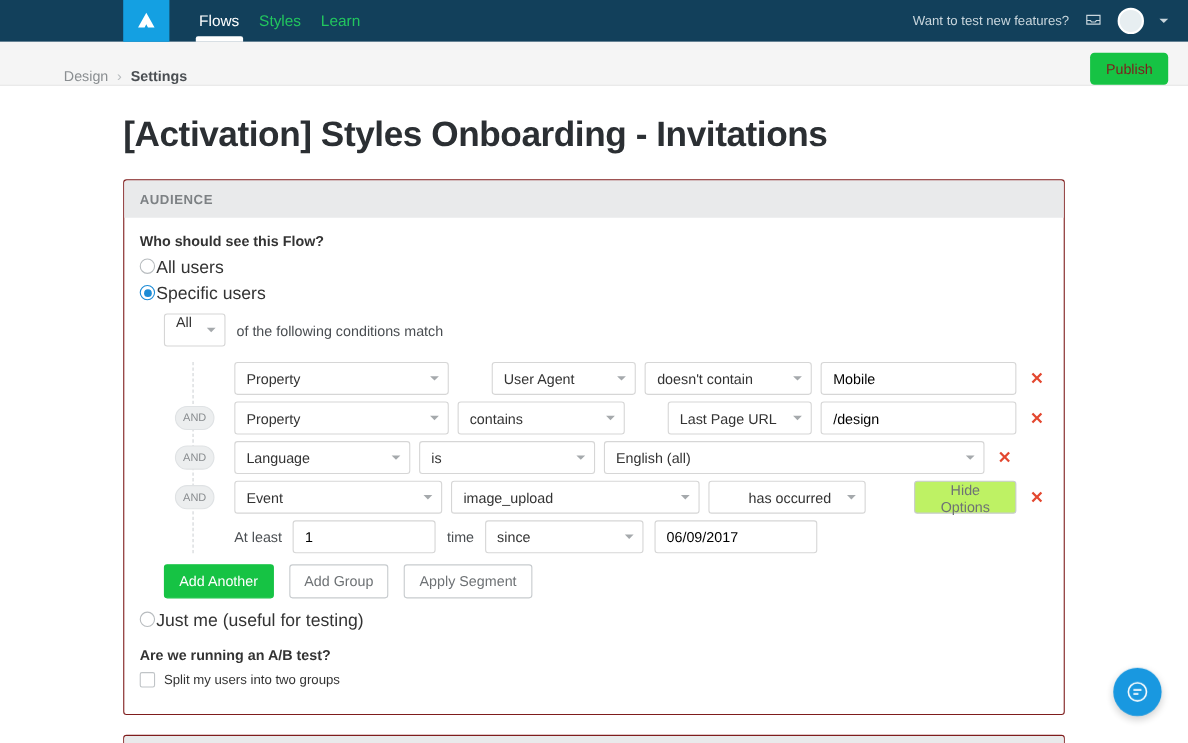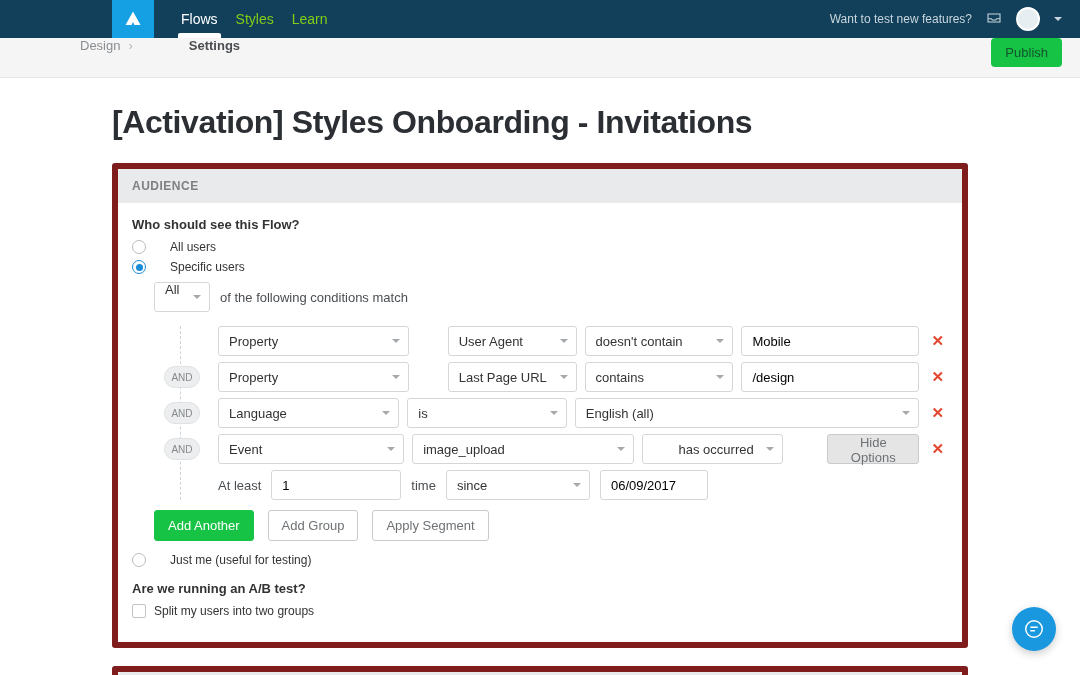--- a/index.html
+++ b/index.html
@@ -1,73 +1,73 @@
 <!DOCTYPE html>
 <html><head>
 <meta charset="utf-8">
 <style>
 * { box-sizing: border-box; margin: 0; padding: 0; }
 body { font-family: -apple-system, BlinkMacSystemFont, "Segoe UI", Helvetica, Arial, sans-serif; font-size: 14px; color: #333; background: #fff; }
 .topnav { background: #12405b; height: 38px; display: flex; align-items: center; padding: 0; }
 .logo { width: 42px; height: 38px; background: #14a0e2; display: flex; align-items: center; justify-content: center; margin-left: 112px; }
 .logo svg { width: 18px; height: 18px; fill: #fff; }
 .nav-tabs { display: flex; align-items: stretch; height: 38px; margin-left: 18px; }
-.nav-tab { display: flex; align-items: center; padding: 0 9px; color: #84cc16; font-size: 14px; cursor: pointer; position: relative; }
+.nav-tab { display: flex; align-items: center; padding: 0 9px; color: #22c55e; font-size: 14px; cursor: pointer; position: relative; }
 .nav-tab.active { color: #fff; }
 .nav-tab.active::after { content: ""; position: absolute; bottom: 0; left: 6px; right: 6px; height: 5px; background: #fff; border-radius: 2px 2px 0 0; }
 .nav-right { margin-left: auto; display: flex; align-items: center; padding-right: 18px; gap: 14px; color: #c9d6dd; font-size: 12px; }
 .avatar { width: 24px; height: 24px; border-radius: 50%; background: #e7eef1; border: 2px solid #fff; display: inline-block; }
 .caret { width: 0; height: 0; border-left: 4px solid transparent; border-right: 4px solid transparent; border-top: 4px solid #c9d6dd; }
 .inbox-icon svg { width: 16px; height: 16px; fill: #c9d6dd; }
 
-.subbar { background: #f5f5f5; border-bottom: 1px solid #e6e6e6; height: 40px; display: flex; align-items: flex-start; padding: 0 18px 0 80px; }
+.subbar { background: #f5f5f5; border-bottom: 1px solid #e6e6e6; height: 40px; display: flex; align-items: flex-end; padding: 0 18px 0 58px; }
 .breadcrumb { display: flex; align-items: center; gap: 8px; font-size: 13px; color: #8a8e91; }
 .breadcrumb .chev { color: #b7bbbe; }
-.breadcrumb .current { color: #4a4e52; font-weight: 600; margin-left: 48px; }
-.publish-btn { margin-left: auto; background: #16c344; color: #14532d; border: none; border-radius: 4px; padding: 7px 14px; font-size: 13px; font-weight: 500; cursor: pointer; }
+.breadcrumb .current { color: #4a4e52; font-weight: 600; }
+.publish-btn { margin-left: auto; background: #16c344; color: #7f1d1d; border: none; border-radius: 4px; padding: 7px 14px; font-size: 13px; font-weight: 500; cursor: pointer; }
 
 .page { padding: 0 112px 40px; }
 .page-title { font-size: 32px; font-weight: 700; color: #2b2f33; margin: 26px 0 22px; letter-spacing: -0.4px; }
 
-.panel { border: 6px solid #7f1d1d; border-radius: 3px; margin-bottom: 18px; }
+.panel { border: 1px solid #7f1d1d; border-radius: 3px; margin-bottom: 18px; }
 .panel-header { background: #e9eaeb; padding: 10px 14px; font-size: 12px; font-weight: 700; color: #7d8184; letter-spacing: 0.5px; border-radius: 3px 3px 0 0; }
 .panel-body { padding: 14px 14px 18px; }
 
 .q-label { font-weight: 700; font-size: 13px; margin-bottom: 8px; }
-.radio-row { display: flex; gap: 24px; margin: 6px 0; font-size: 12px; }
+.radio-row { display: flex; gap: 1px; margin: 6px 0; font-size: 16px; }
 .radio { appearance: none; width: 14px; height: 14px; border: 1.5px solid #b8bcbf; border-radius: 50%; position: relative; cursor: pointer; }
 .radio.checked { border-color: #1b8bd6; }
 .radio.checked::after { content: ""; position: absolute; inset: 2.5px; background: #1b8bd6; border-radius: 50%; }
 
 .indent { padding-left: 22px; }
 .inline-row { display: flex; align-items: center; gap: 10px; margin: 8px 0 14px; }
 .select { border: 1px solid #d6d6d6; border-radius: 3px; background: #fff; height: 30px; display: flex; align-items: center; padding: 0 24px 16px 10px; font-size: 13px; position: relative; cursor: pointer; min-width: 50px; }
 .select::after { content: ""; position: absolute; right: 8px; top: 50%; transform: translateY(-50%); width: 0; height: 0; border-left: 4px solid transparent; border-right: 4px solid transparent; border-top: 4.5px solid #a5a9ac; }
 .inline-text { font-size: 13px; color: #4a4e52; }
 
 .conditions { position: relative; padding-left: 64px; }
 .cond-line { position: absolute; left: 26px; top: 0; bottom: 0; border-left: 1px dashed #cfd3d6; }
 .cond-row { display: flex; align-items: center; gap: 8px; margin: 6px 0; position: relative; }
 .and-badge { position: absolute; left: -54px; width: 36px; height: 22px; background: #eceeef; border: 1px solid #dfe2e4; border-radius: 11px; font-size: 10px; color: #868a8d; display: flex; align-items: center; justify-content: center; font-weight: 500; }
 .sel { border: 1px solid #d6d6d6; border-radius: 3px; background: #fff; height: 30px; display: flex; align-items: center; padding: 0 26px 0 10px; font-size: 13px; position: relative; cursor: pointer; }
 .sel::after { content: ""; position: absolute; right: 8px; top: 50%; transform: translateY(-50%); width: 0; height: 0; border-left: 4px solid transparent; border-right: 4px solid transparent; border-top: 4.5px solid #a5a9ac; }
 .txtin { border: 1px solid #d6d6d6; border-radius: 3px; background: #fff; height: 30px; padding: 0 10px; font-size: 13px; }
 .remove-x { color: #e3472f; font-weight: 700; font-size: 15px; cursor: pointer; padding: 0 4px; }
-.hide-opts { border: 1px solid #c7cbce; border-radius: 3px; background: #e5e5e5; height: 30px; padding: 0 12px; font-size: 13px; color: #6e7275; cursor: pointer; margin-left: 36px; }
+.hide-opts { border: 1px solid #c7cbce; border-radius: 3px; background: #bef264; height: 30px; padding: 0 12px; font-size: 13px; color: #6e7275; cursor: pointer; margin-left: 36px; }
 
 .w-type { width: 206px; }
 .w-field { width: 138px; margin-left: 31px; }
 .w-field-wide { width: 246px; }
 .w-op { width: 160px; }
 .w-op-sm { width: 152px; padding-left: 36px; }
 .w-val { width: 178px; }
 .w-val-wide { width: 346px; }
-.w-lang { width: 182px; }
+.w-lang { width: 160px; }
 .w-num { width: 130px; }
-.w-date { width: 108px; }
+.w-date { width: 148px; }
 
 .details-row { display: flex; align-items: center; gap: 10px; margin: 6px 0 10px 0; }
 .details-row .label { font-size: 13px; color: #4a4e52; }
 
 .btn-row { display: flex; gap: 14px; margin-top: 10px; padding-left: 22px; }
 .btn { border: 1px solid #c7cbce; border-radius: 3px; background: #fff; padding: 7px 13px; font-size: 13px; color: #6e7275; cursor: pointer; }
 .btn-primary { background: #16c344; border-color: #16c344; color: #fff; }
 
 .checkbox-row { display: flex; align-items: center; gap: 8px; margin: 6px 0; font-size: 12px; }
 .checkbox { appearance: none; width: 14px; height: 14px; border: 1.5px solid #c0c4c7; border-radius: 2px; cursor: pointer; }
@@ -140,22 +140,22 @@
             <div class="sel w-type">Property</div>
             <div class="sel w-field">User Agent</div>
             <div class="sel w-op">doesn't contain</div>
             <input class="txtin w-val" value="Mobile" style="">
             <span class="remove-x">✕</span>
           </div>
 
           <div class="cond-row">
             <span class="and-badge">AND</span>
             <div class="sel w-type">Property</div>
+            <div class="sel w-op">contains</div>
             <div class="sel w-field">Last Page URL</div>
-            <div class="sel w-op">contains</div>
             <input class="txtin w-val" value="/design" style="">
             <span class="remove-x">✕</span>
           </div>
 
           <div class="cond-row">
             <span class="and-badge">AND</span>
             <div class="sel w-lang">Language</div>
             <div class="sel w-op">is</div>
             <div class="sel w-val-wide">English (all)</div>
             <span class="remove-x">✕</span>

